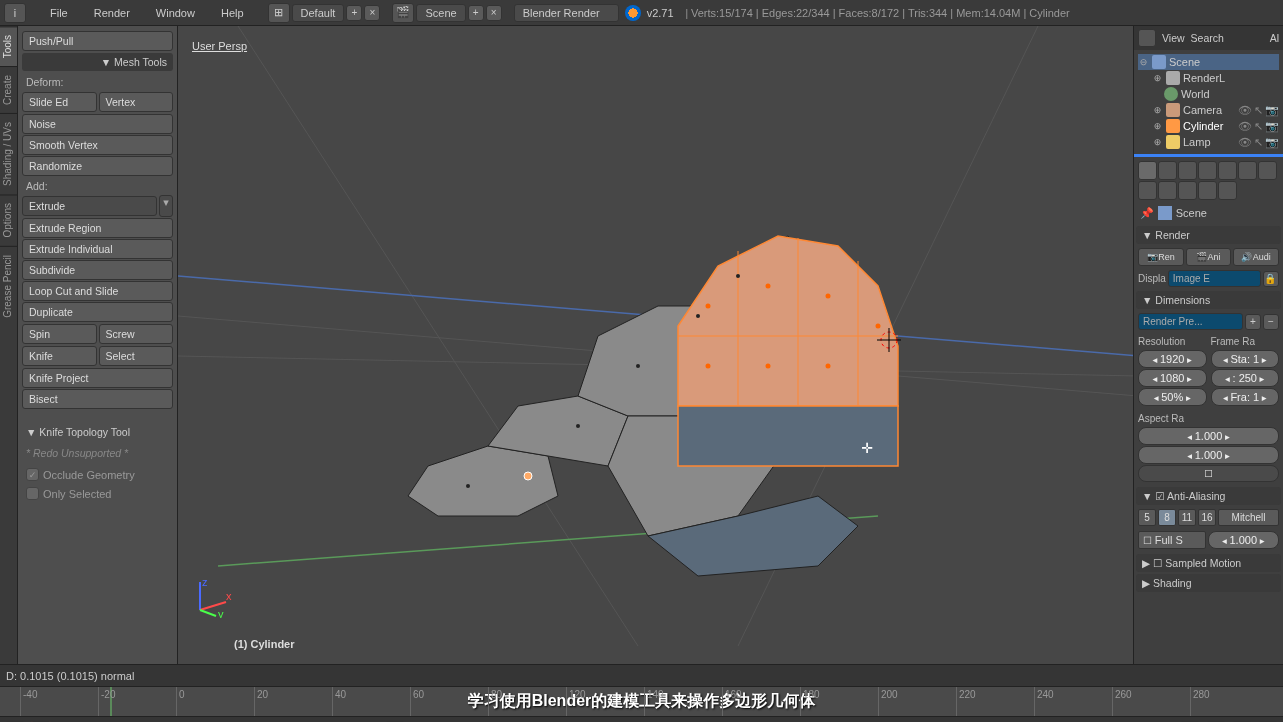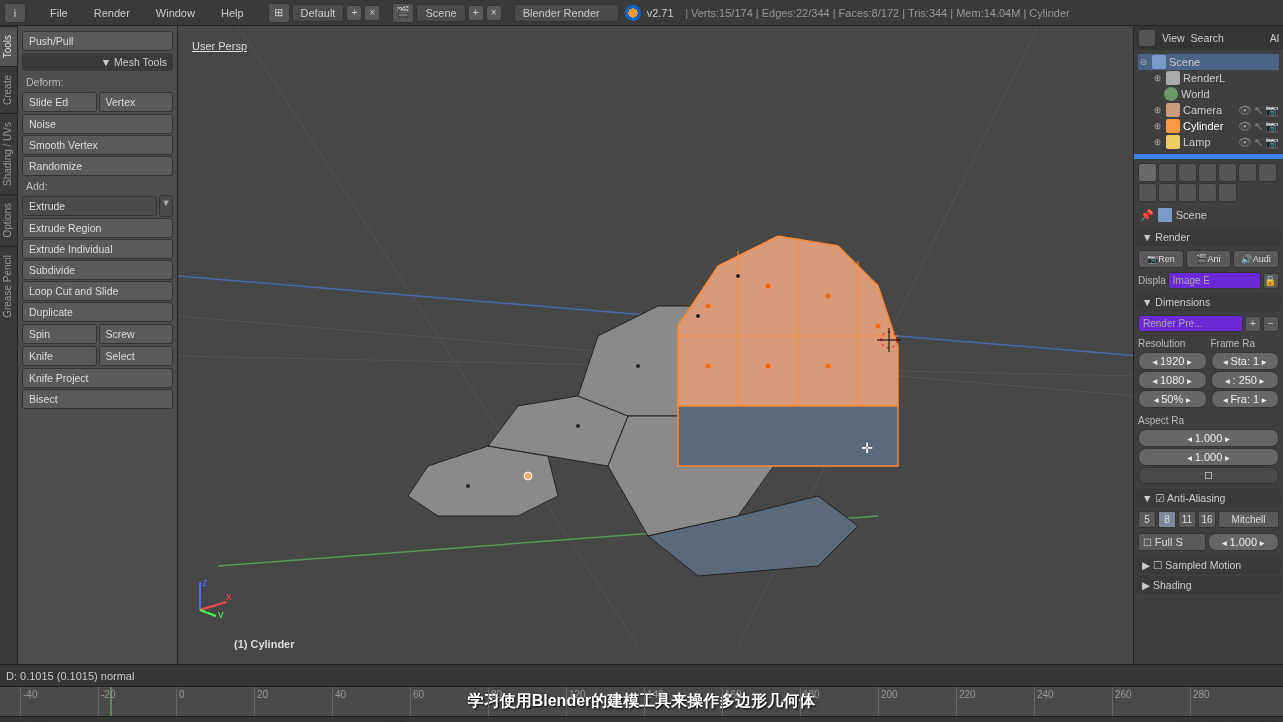--- a/index.html
+++ b/index.html
@@ -30,41 +30,41 @@
 .tool-panel .redo-text { color: #888; padding: 6px 4px; font-style: italic; font-size: 10.5px; }
 .tool-panel .check { display: flex; align-items: center; gap: 4px; padding: 3px 4px; color: #999; font-size: 10.5px; }
 .tool-panel .check .box { width: 13px; height: 13px; background: #666; border: 1px solid #444; border-radius: 3px; display: flex; align-items: center; justify-content: center; font-size: 9px; }
 .viewport { flex: 1; background: #474747; position: relative; overflow: hidden; }
 .viewport .persp { position: absolute; top: 14px; left: 14px; color: #ddd; font-size: 11px; text-decoration: underline; }
 .viewport .obj-label { position: absolute; bottom: 14px; left: 56px; color: #ddd; font-size: 11px; font-weight: bold; }
 .viewport svg.axis { position: absolute; left: 14px; bottom: 46px; }
 .viewport .crosshair3d { position: absolute; right: 232px; top: 302px; }
 .viewport .mouse-crosshair { position: absolute; right: 260px; top: 414px; color: #fff; font-size: 14px; }
 .right-panel { width: 150px; background: #3f3f3f; border-left: 1px solid #222; display: flex; flex-direction: column; }
-.outliner { border-bottom: 5px solid #3b82f6; }
+.outliner { border-bottom: 3px solid #3b82f6; }
 .outliner .head { display: flex; background: #353535; padding: 3px 4px; gap: 6px; align-items: center; }
 .outliner .head .hicon { width: 18px; height: 18px; background: #555; border: 1px solid #333; border-radius: 3px; }
 .outliner .head span { color: #ccc; cursor: pointer; font-size: 10.5px; }
 .outliner .tree { padding: 4px; }
 .outliner .tree-row { display: flex; align-items: center; padding: 1px 0; gap: 3px; color: #ccc; font-size: 10.5px; }
 .outliner .tree-row.sel { background: #4a6485; }
 .outliner .tree-row .exp { width: 11px; text-align: center; color: #aaa; cursor: pointer; font-size: 9px; }
 .outliner .tree-row .oicon { width: 14px; height: 14px; border-radius: 2px; }
 .outliner .tree-row .rgt { margin-left: auto; display: flex; gap: 2px; font-size: 9px; color: #888; }
 .props { flex: 1; overflow-y: auto; padding: 2px; }
 .props .prop-tabs { display: flex; flex-wrap: wrap; gap: 1px; padding: 2px; }
 .props .prop-tabs .pt { width: 19px; height: 19px; background: #555; border: 1px solid #333; border-radius: 3px; cursor: pointer; }
 .props .prop-tabs .pt.active { background: #6a6a6a; }
 .props .pin-row { display: flex; align-items: center; gap: 4px; padding: 4px; color: #ccc; }
 .props .panel-head { background: #3a3a3a; color: #ccc; padding: 3px 6px; margin: 2px 0; font-size: 10.5px; border-radius: 3px; cursor: pointer; }
 .props .render-btns { display: flex; gap: 2px; padding: 2px; }
 .props .render-btns .rbtn { flex: 1; background: #5a5a5a; border: 1px solid #333; border-radius: 3px; padding: 3px 1px; font-size: 9px; color: #ddd; text-align: center; cursor: pointer; }
 .props .displ-row { display: flex; gap: 2px; padding: 2px; align-items: center; }
 .props .displ-row .lbl { color: #bbb; font-size: 10px; }
-.props .displ-row .val { flex: 1; background: #6d28d9; border: 1px solid #333; border-radius: 3px; padding: 2px 4px; font-size: 10px; }
+.props .displ-row .val { flex: 1; background: #0c4a6e; border: 1px solid #333; border-radius: 3px; padding: 2px 4px; font-size: 10px; }
 .props .dim-grid { display: flex; gap: 4px; padding: 2px; }
 .props .dim-col { flex: 1; }
 .props .dim-lbl { color: #bbb; font-size: 10px; padding: 2px 0; }
 .props .numfield { background: #666; border: 1px solid #333; border-radius: 8px; padding: 2px 4px; font-size: 9.5px; color: #eee; margin: 1px 0; text-align: center; position: relative; }
 .props .aa-row { display: flex; gap: 2px; padding: 2px; align-items: center; }
 .props .aa-row .aab { width: 18px; background: #5a5a5a; border: 1px solid #333; text-align: center; padding: 2px 0; font-size: 10px; color: #ddd; border-radius: 2px; cursor: pointer; }
 .props .aa-row .aab.active { background: #7a8a9a; }
 .status-3d { height: 22px; background: #353535; display: flex; align-items: center; padding: 0 6px; color: #ccc; font-size: 10px; border-top: 1px solid #222; }
 .timeline { height: 30px; background: #4a4a4a; display: flex; align-items: center; position: relative; border-top: 1px solid #222; }
 .timeline .ticks { flex: 1; position: relative; height: 100%; }
@@ -140,20 +140,32 @@
       <button class="btn">Spin</button>
       <button class="btn">Screw</button>
     </div>
     <div class="row">
       <button class="btn">Knife</button>
       <button class="btn">Select</button>
     </div>
     <button class="btn">Knife Project</button>
     <button class="btn">Bisect</button>
 
+    <div class="knife-section">
+      <div class="knife-head">▼ Knife Topology Tool</div>
+      <div class="redo-text">* Redo Unsupported *</div>
+      <div class="check">
+        <span class="box">✓</span>
+        <span>Occlude Geometry</span>
+      </div>
+      <div class="check">
+        <span class="box"></span>
+        <span>Only Selected</span>
+      </div>
+    </div>
   </div>
 
   <div class="viewport">
     <div class="persp">User Persp</div>
     <div class="obj-label">(1) Cylinder</div>
 
     <svg width="960" height="620" style="position:absolute;left:0;top:0">
 
       <g stroke="#555" stroke-width="1">
         <line x1="0" y1="290" x2="960" y2="370"></line>

